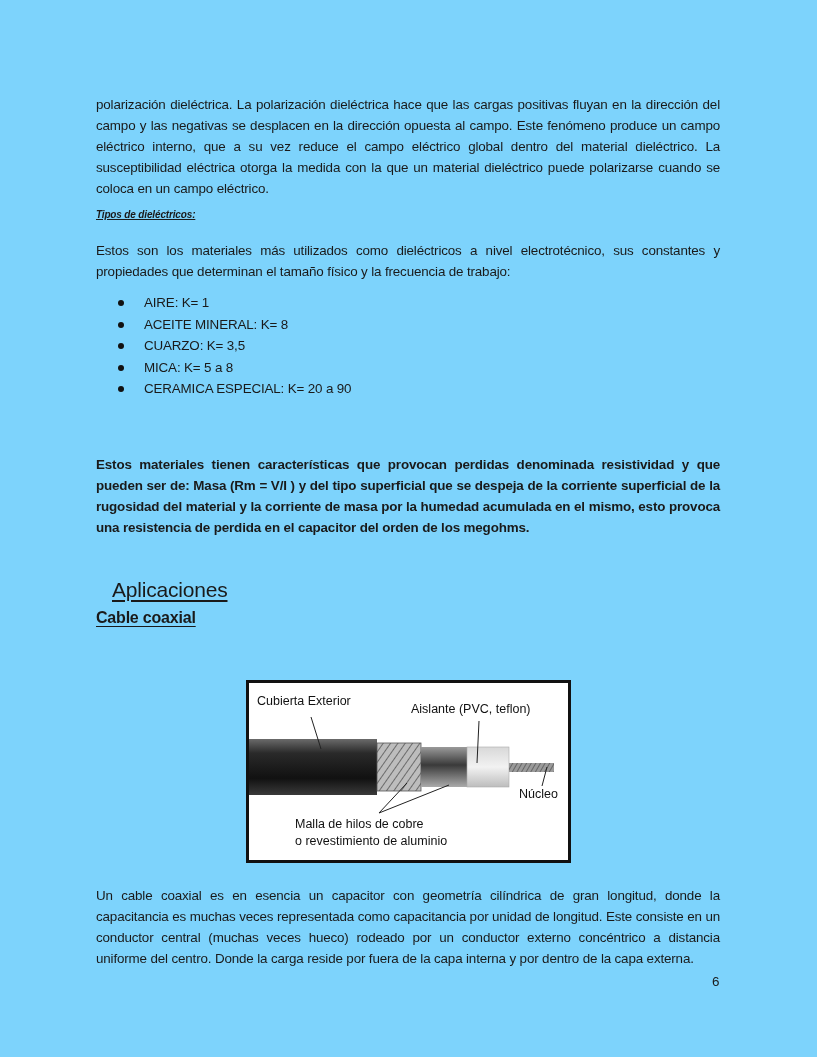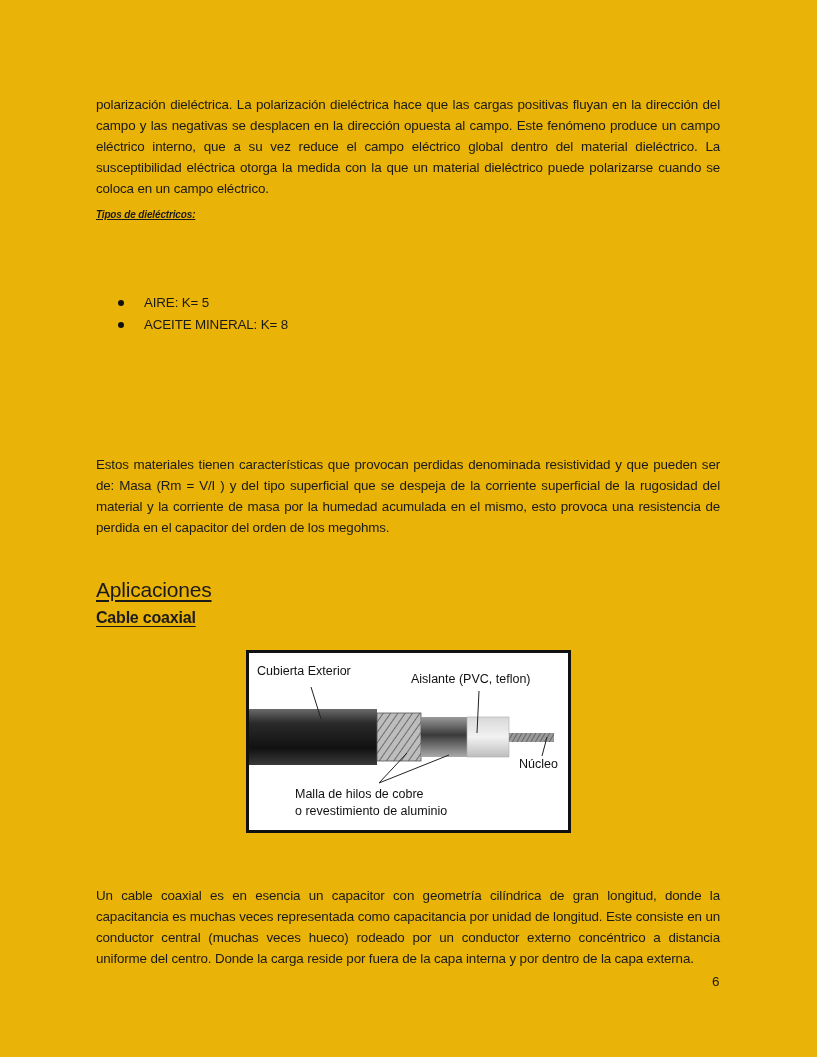--- a/index.html
+++ b/index.html
@@ -1,53 +1,57 @@
 <!DOCTYPE html>
 <html><head>
 <meta charset="utf-8">
 <style>
   html, body { margin: 0; padding: 0; background: #ffffff; }
   body { width: 817px; height: 1057px; position: relative; overflow: hidden;
          font-family: "Liberation Sans", "DejaVu Sans", sans-serif; color: #1a1a1a; }
-  .page { position: absolute; left: 0; top: 0; width: 817px; height: 1057px; background: #eab308; }
+  .page { position: absolute; left: 0; top: 0; width: 817px; height: 1057px; background: #7dd3fc; }
   .para { position: absolute; left: 96px; width: 624px; font-size: 13.4px; line-height: 21px;
           text-align: justify; text-align-last: left; margin: 0; letter-spacing: -0.15px; }
   .p1 { top: 94px; }
   .subhead { position: absolute; left: 96px; top: 209px; font-size: 10px; font-weight: bold;
              font-style: italic; text-decoration: underline; margin: 0; letter-spacing: -0.15px; }
   .p2 { top: 240px; }
   .bullets { position: absolute; left: 96px; top: 292px; margin: 0; padding: 0; list-style: none;
              font-size: 13.4px; line-height: 21.5px; }
   .bullets li { position: relative; padding-left: 48px; letter-spacing: -0.15px; }
   .bullets li .dot { position: absolute; left: 22px; top: 8px; width: 6px; height: 6px;
                      background: #111; border-radius: 50%; }
-  .p3 { top: 454px; }
-  .h1 { position: absolute; left: 96px; top: 578px; margin: 0; font-size: 21px; font-weight: normal;
+  .p3 { top: 454px; font-weight: bold; }
+  .h1 { position: absolute; left: 112px; top: 578px; margin: 0; font-size: 21px; font-weight: normal;
         text-decoration: underline; text-underline-offset: 3px; letter-spacing: -0.2px; }
   .h2 { position: absolute; left: 96px; top: 609px; margin: 0; font-size: 16px; font-weight: bold;
         text-decoration: underline; text-underline-offset: 3px; letter-spacing: -0.2px; }
-  .figure { position: absolute; left: 246px; top: 650px; width: 325px; height: 183px;
+  .figure { position: absolute; left: 246px; top: 680px; width: 325px; height: 183px;
             border: 3px solid #111; box-sizing: border-box; background: #fff; }
   .figure svg { display: block; }
   .p4 { top: 885px; }
   .pagenum { position: absolute; left: 712px; top: 974px; font-size: 13.4px; margin: 0; }
 </style>
 </head>
 <body>
 
 <div class="page">
 
   <p class="para p1">polarización dieléctrica. La polarización dieléctrica hace que las cargas positivas fluyan en la dirección del campo y las negativas se desplacen en la dirección opuesta al campo. Este fenómeno produce un campo eléctrico interno, que a su vez reduce el campo eléctrico global dentro del material dieléctrico. La susceptibilidad eléctrica otorga la medida con la que un material dieléctrico puede polarizarse cuando se coloca en un campo eléctrico.</p>
 
   <p class="subhead">Tipos de dieléctricos:</p>
 
+  <p class="para p2">Estos son los materiales más utilizados como dieléctricos a nivel electrotécnico, sus constantes y propiedades que determinan el tamaño físico y la frecuencia de trabajo:</p>
 
   <ul class="bullets">
-    <li><span class="dot"></span><span>AIRE: K= 5</span></li>
+    <li><span class="dot"></span><span>AIRE: K= 1</span></li>
     <li><span class="dot"></span><span>ACEITE MINERAL: K= 8</span></li>
+    <li><span class="dot"></span><span>CUARZO: K= 3,5</span></li>
+    <li><span class="dot"></span><span>MICA: K= 5 a 8</span></li>
+    <li><span class="dot"></span><span>CERAMICA ESPECIAL: K= 20 a 90</span></li>
   </ul>
 
   <p class="para p3">Estos materiales tienen características que provocan perdidas denominada resistividad y que pueden ser de: Masa (Rm = V/I ) y del tipo superficial que se despeja de la corriente superficial de la rugosidad del material y la corriente de masa por la humedad acumulada en el mismo, esto provoca una resistencia de perdida en el capacitor del orden de los megohms.</p>
 
   <h1 class="h1">Aplicaciones</h1>
   <h2 class="h2">Cable coaxial</h2>
 
   <div class="figure">
     <svg width="319" height="177" viewBox="0 0 319 177">
       <defs>

